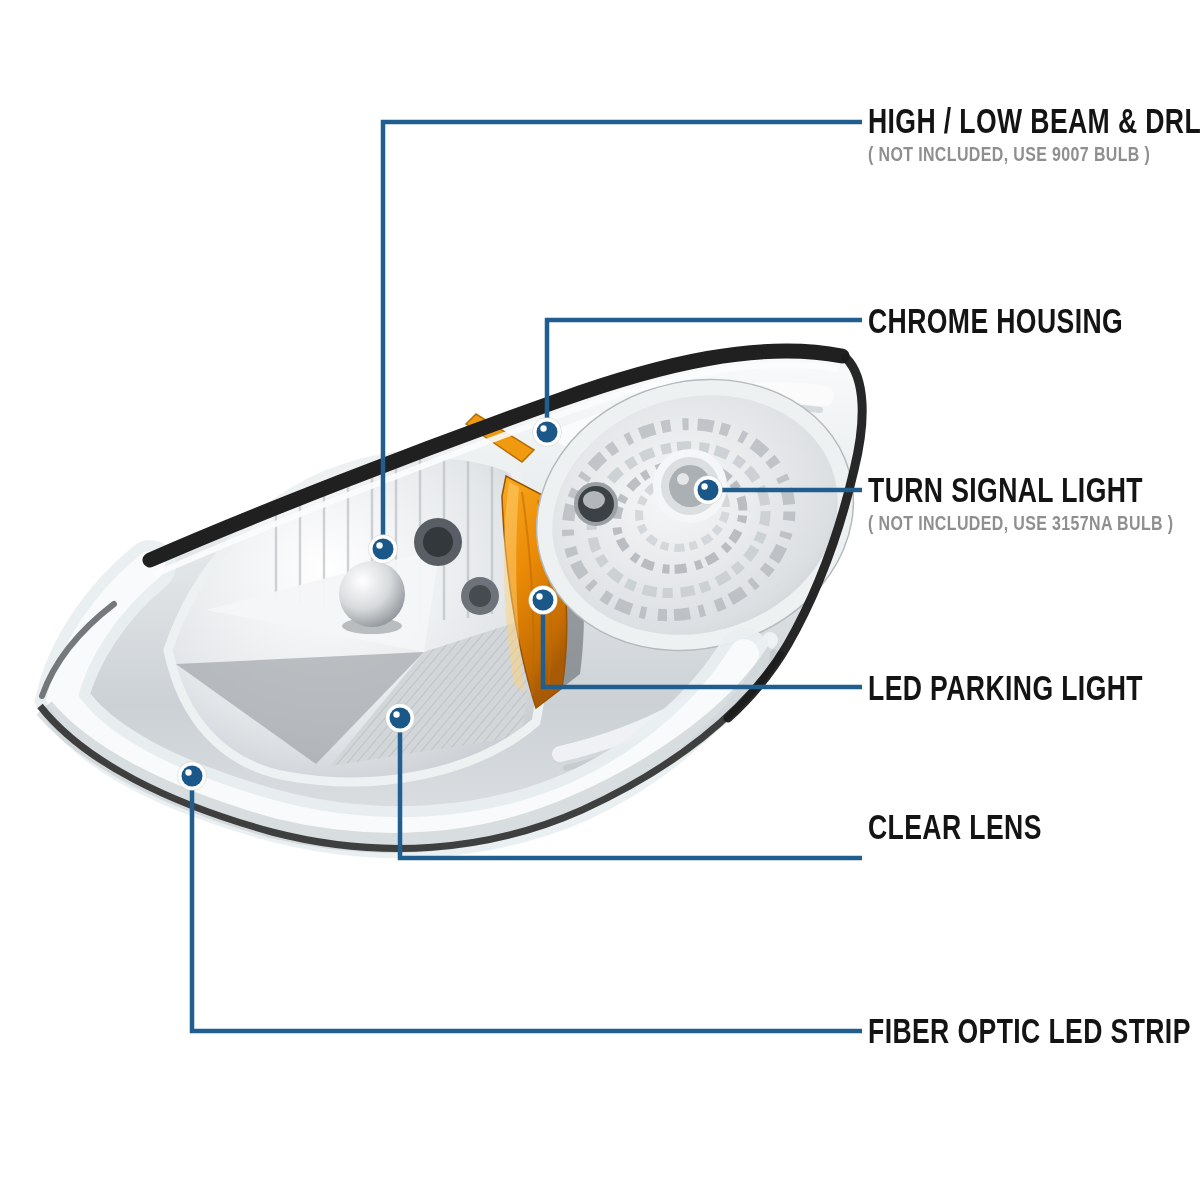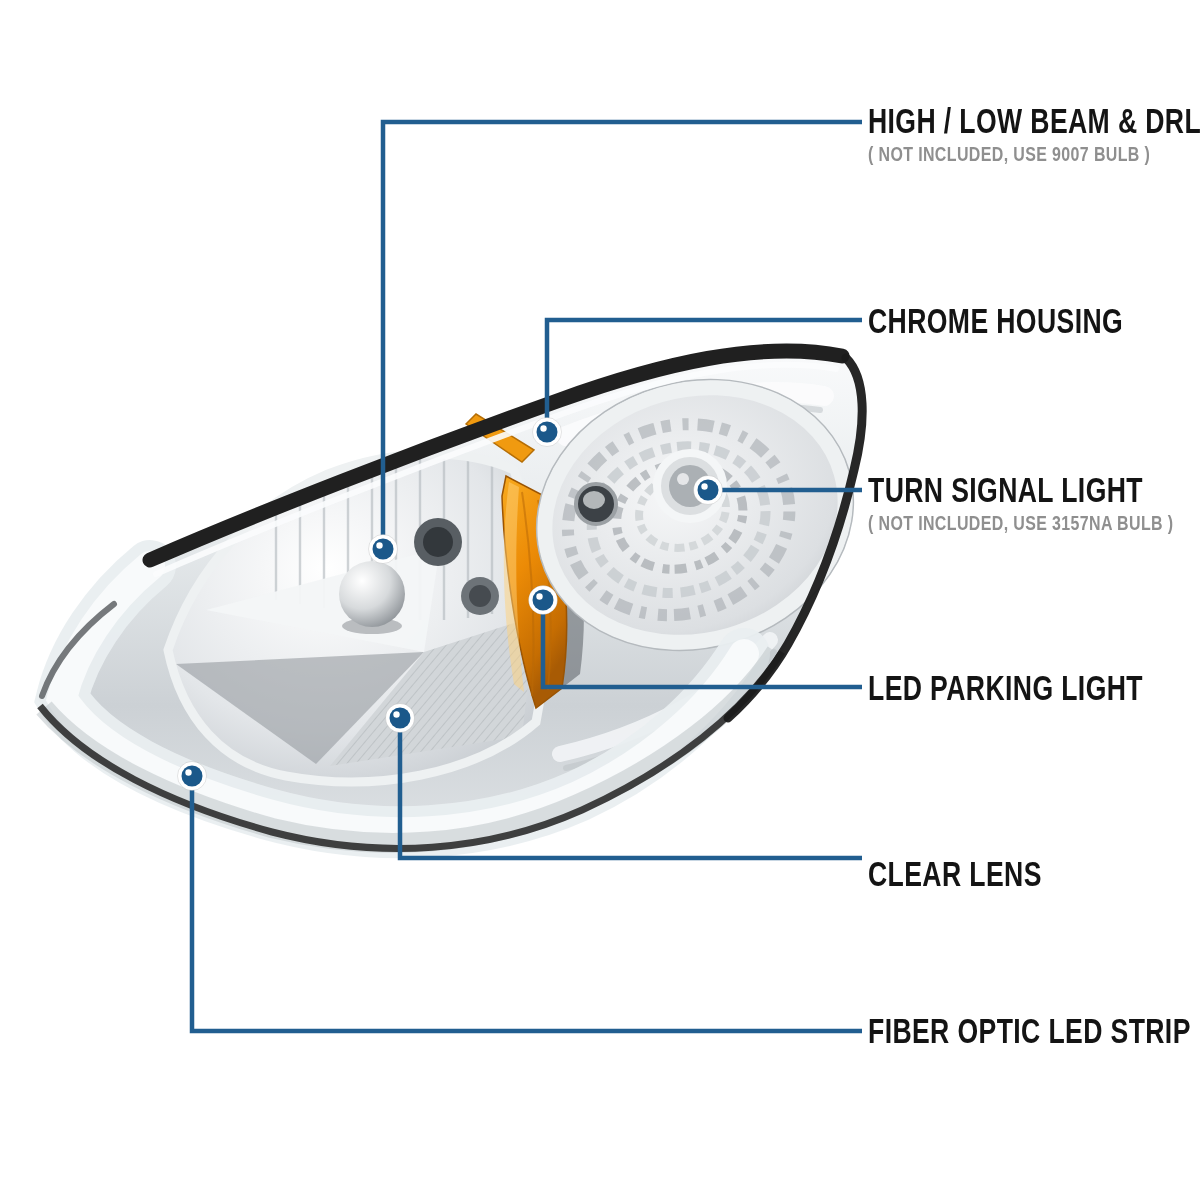--- a/index.html
+++ b/index.html
@@ -185,21 +185,21 @@
 
   <div class="callout" style="left:868px;top:472px;">
     <div class="callout-label">TURN SIGNAL LIGHT</div>
     <div class="callout-sublabel">( NOT INCLUDED, USE 3157NA BULB )</div>
   </div>
 
   <div class="callout" style="left:868px;top:670px;">
     <div class="callout-label">LED PARKING LIGHT</div>
   </div>
 
-  <div class="callout" style="left:868px;top:856px;">
+  <div class="callout" style="left:868px;top:809px;">
     <div class="callout-label">CLEAR LENS</div>
   </div>
 
   <div class="callout" style="left:868px;top:1013px;">
     <div class="callout-label">FIBER OPTIC LED STRIP</div>
   </div>
 
 </div>
 
 </body></html>

